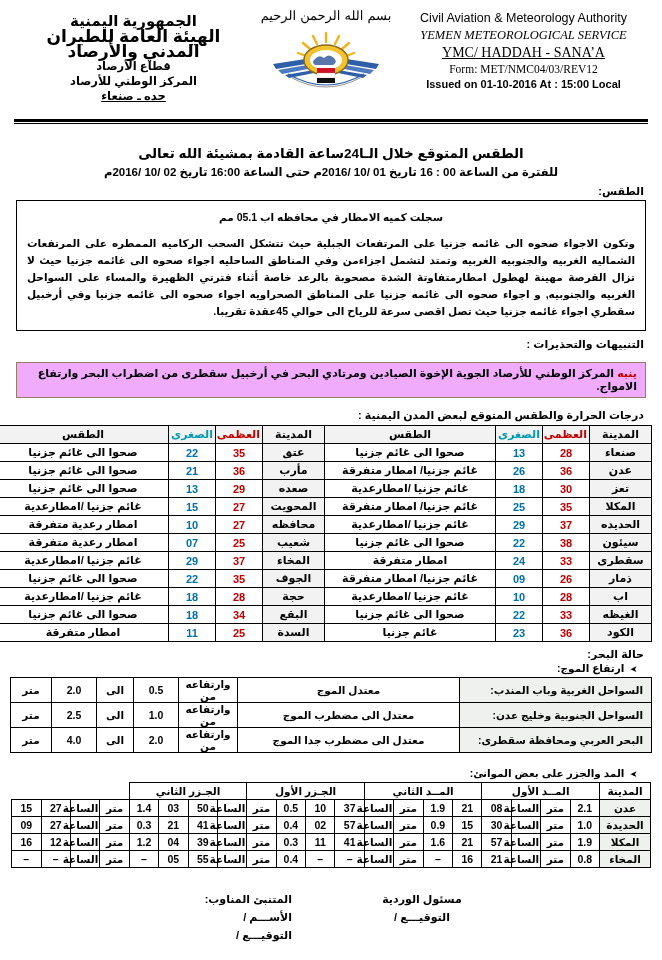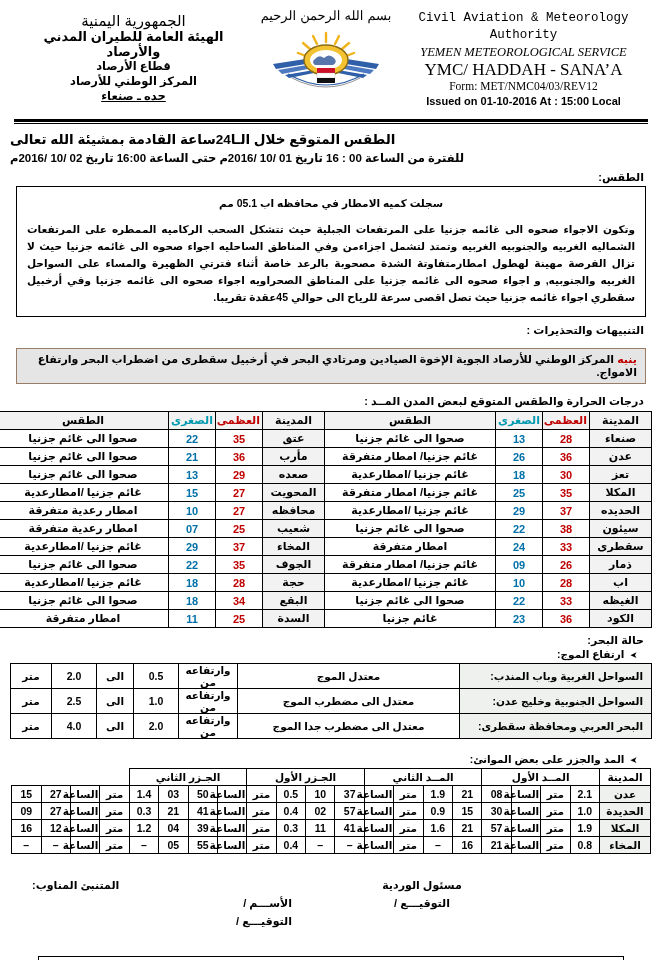--- a/index.html
+++ b/index.html
@@ -8,56 +8,56 @@
     font-family:"Liberation Sans","DejaVu Sans",sans-serif;
     color:#000;
     overflow:hidden;
     position:relative;
   }
   .page{width:662px;height:960px;position:relative;box-sizing:border-box;padding:0 10px;}
 
   
   .masthead{display:flex;flex-direction:row-reverse;align-items:flex-start;justify-content:space-between;padding:6px 6px 0 6px;height:118px;box-sizing:border-box;}
   .mast-ar{width:235px;text-align:center;direction:rtl;padding-top:6px;}
-  .mast-ar .l1{font-size:15px;font-weight:normal;line-height:17px;}
-  .mast-ar .l2{font-size:13px;font-weight:bold;line-height:15px;}
+  .mast-ar .l1{font-size:15px;font-weight:bold;line-height:17px;}
+  .mast-ar .l2{font-size:17px;font-weight:bold;line-height:15px;}
   .mast-ar .l3{font-size:11.5px;font-weight:bold;line-height:15px;}
   .mast-ar .l4{font-size:11.5px;font-weight:bold;line-height:15px;}
   .mast-ar .l5{font-size:11.5px;font-weight:bold;line-height:15px;text-decoration:underline;}
 
   .mast-mid{width:150px;display:flex;flex-direction:column;align-items:center;}
   .basmala{font-size:13px;direction:rtl;font-family:"DejaVu Serif",serif;margin-top:2px;height:20px;letter-spacing:-1px;}
   .logo{margin-top:2px;}
 
   .mast-en{width:245px;text-align:center;direction:ltr;padding-top:4px;}
   .mast-en .e1{font-family:"Liberation Serif","DejaVu Serif",serif;font-size:15px;letter-spacing:.3px;line-height:18px;}
-  .mast-en .e2{font-family:Liberation Mono, monospace;font-size:12.5px;line-height:17px;text-align:center;}
+  .mast-en .e2{font-family:Liberation Sans, sans-serif;font-size:12.5px;line-height:17px;text-align:center;}
   .mast-en .e3{font-family:"Liberation Serif","DejaVu Serif",serif;font-size:12.5px;line-height:17px;font-style:italic;}
-  .mast-en .e4{font-family:"Liberation Serif","DejaVu Serif",serif;font-size:17px;line-height:17px;}
+  .mast-en .e4{font-family:"Liberation Serif","DejaVu Serif",serif;font-size:14px;line-height:17px;text-decoration:underline;}
   .mast-en .e5{font-family:"Liberation Serif","DejaVu Serif",serif;font-size:11.5px;line-height:16px;}
   .mast-en .e6{font-size:11px;font-weight:bold;line-height:15px;}
 
   .rule{height:3px;background:#000;margin:1px 4px 0 4px;}
   .rule2{height:1px;background:#000;margin:1px 4px 0 4px;}
 
   
-  .title-wrap{text-align:left;direction:rtl;margin-top:7px;}
+  .title-wrap{text-align:center;direction:rtl;margin-top:21px;}
   .title-main{font-size:13.5px;font-weight:bold;line-height:18px;}
   .title-sub{font-size:11.5px;font-weight:bold;line-height:17px;margin-top:1px;}
 
   .lbl{direction:rtl;text-align:right;font-size:11px;font-weight:bold;margin:4px 8px 2px 0;}
 
   
   .weather-box{border:1px solid #000;margin:0 6px;padding:8px 10px 10px 10px;direction:rtl;}
   .weather-box p{margin:0;font-size:10.5px;line-height:17px;font-weight:bold;text-align:justify;}
   .wb-first{margin-bottom:9px !important;text-align:center !important;}
 
   
   .warn-label{direction:rtl;text-align:right;font-size:11px;font-weight:bold;margin:7px 8px 3px 0;}
-  .warn-box{border:1px solid #9a7b63;background:#e5e5e5;margin:11px 6px;padding:4px 8px;direction:rtl;font-size:11px;font-weight:bold;}
+  .warn-box{border:1px solid #9a7b63;background:#f0abfc;margin:11px 6px;padding:4px 8px;direction:rtl;font-size:11px;font-weight:bold;}
   .warn-box .kw{color:#c00000;}
 
   .tbl-label{direction:rtl;text-align:right;font-size:11px;font-weight:bold;margin:4px 8px 3px 0;}
 
   
   table.temps{border-collapse:collapse;margin:0 auto;direction:rtl;width:614px;table-layout:fixed;}
   table.temps td,table.temps th{border:1px solid #000;height:17px;font-size:11px;font-weight:bold;text-align:center;padding:0 2px;}
   table.temps th{background:#f2f2f2;}
   .c-city{width:57px;background:#f2f2f2 !important;}
   .c-max{width:42px;color:#c00000;}
@@ -186,21 +186,21 @@
     <p class="wb-first">سجلت كميه الامطار  في محافظه اب 05.1 مم</p>
     <p>وتكون  الاجواء  صحوه الى غائمه جزنيا على المرتفعات الجبلية   حيث تتشكل السحب الركاميه الممطره على المرتفعات الشماليه الغربيه والجنوبيه الغربيه وتمتد لتشمل اجزاءمن  وفي المناطق الساحليه   اجواء صحوه الى غائمه جزنيا حيث لا تزال الفرصة مهينة  لهطول امطارمتفاوتة الشدة مصحوبة بالرعد خاصة أثناء فترتي الظهيرة والمساء على السواحل الغربيه والجنوبيه, و اجواء صحوه الى غائمه جزنيا على المناطق الصحراويه اجواء صحوه الى غائمه جزنيا وفي أرخبيل سقطري اجواء غائمه جزنيا   حيث تصل اقصى سرعة للرياح الى   حوالي 45عقدة تقريبا.</p>
   </div>
 
   <div class="warn-label">التنبيهات والتحذيرات :</div>
   <div class="warn-box">
     <span class="kw">ينبه</span>
     <span>المركز الوطني للأرصاد الجوية الإخوة الصيادين ومرتادي البحر  في أرخبيل سقطرى من اضطراب البحر وارتفاع الامواج.</span>
   </div>
 
-  <div class="tbl-label">درجات الحرارة والطقس المتوقع لبعض المدن المــد :</div>
+  <div class="tbl-label">درجات الحرارة والطقس المتوقع لبعض المدن اليمنية :</div>
   <table class="temps">
     <thead>
       <tr>
         <th class="c-city">المدينة</th>
         <th class="c-max">العظمى</th>
         <th class="c-min">الصغرى</th>
         <th class="c-wx">الطقس</th>
         <th class="c-city">المدينة</th>
         <th class="c-max">العظمى</th>
         <th class="c-min">الصغرى</th>
@@ -457,21 +457,21 @@
           <td class="t-unit">متر</td>
           <td class="t-hr">الساعة</td>
           <td class="t-h">–</td>
           <td class="t-mm">–</td>
         </tr>
       </tbody>
   </table>
 
   <div class="sigs">
     <div class="sig">
-      <div class="role" style="text-align:left;">المتنبئ المناوب:</div>
+      <div class="role" style="text-align:right;">المتنبئ المناوب:</div>
       <div class="line" style="text-align:right;">
         <span>الأســـم /</span>
         <span></span>
       </div>
       <div class="line" style="text-align:right;">التوقيـــع  /</div>
     </div>
 
     <div class="sig sig-left">
       <div class="role">مسئول الوردية</div>
       <div class="line">التوقيـــع  /</div>

